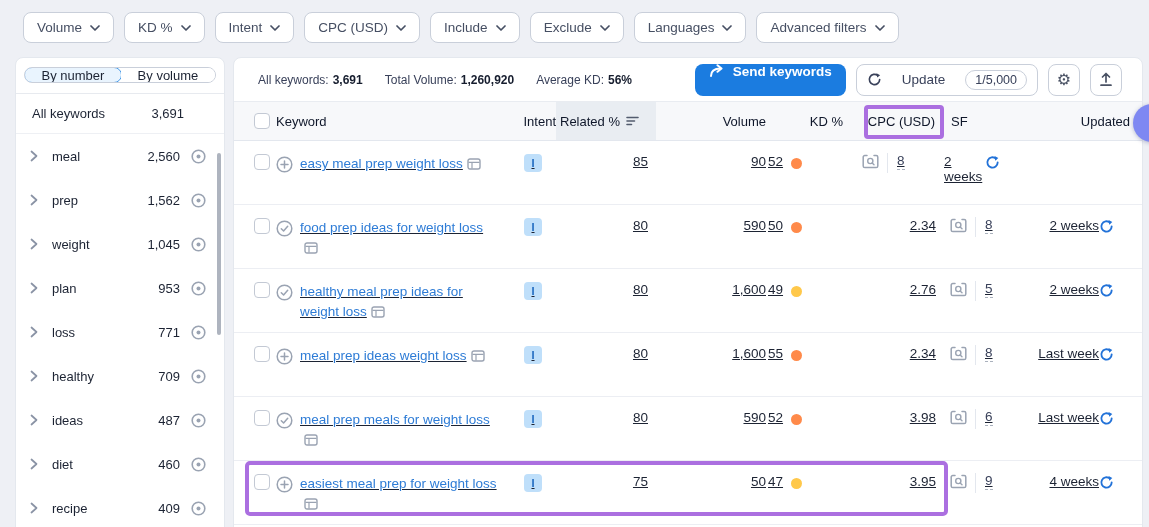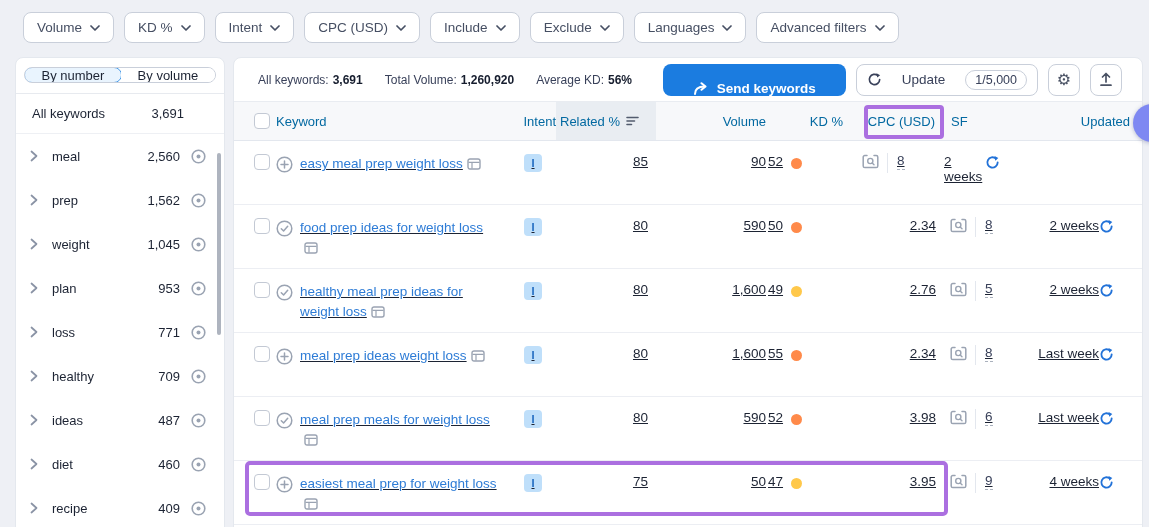--- a/index.html
+++ b/index.html
@@ -33,31 +33,31 @@
   .group-row { height:44px; display:flex; align-items:center; padding:0 16px 0 14px; font-size:13px; cursor:pointer; }
   .group-row .chev { width:14px; margin-right:8px; display:flex; }
   .group-row .cnt { margin-left:auto; margin-right:6px; }
   .group-row .eye { width:18px; display:flex; margin-left:4px; }
   .side-scrollbar { position:absolute; right:3px; top:95px; width:4px; height:182px; background:#aeb4bf; border-radius:2px; cursor:grab; }
   
   .toolbar { height:43px; display:flex; align-items:center; padding:0 20px 0 24px; }
   .stats { display:flex; gap:22px; font-size:12px; color:#39415a; }
   .stat b { color:#161d2e; margin-left:4px; }
   .tb-actions { margin-left:auto; display:flex; align-items:center; gap:10px; }
-  .btn-send { display:flex; align-items:flex-end; gap:8px; background:var(--brand-blue); color:#fff; border:none;
-    border-radius:8px; height:32px; padding:0 30px; font-size:13.5px; font-weight:bold; cursor:pointer; }
+  .btn-send { display:flex; align-items:flex-start; gap:8px; background:var(--brand-blue); color:#fff; border:none;
+    border-radius:8px; height:32px; padding:0 14px; font-size:13.5px; font-weight:bold; cursor:pointer; }
   .btn-update { display:flex; align-items:center; gap:20px; background:#fff; border:1px solid #c9cfda; border-radius:8px;
     height:32px; padding:0 10px; font-size:13.5px; color:#39415a; cursor:pointer; }
   .quota-pill { border:1px solid #c9cfda; border-radius:999px; padding:2px 9px; font-size:12.5px; color:#39415a; }
   .btn-icon { width:32px; height:32px; background:#fff; border:1px solid #c9cfda; border-radius:8px;
     display:flex; align-items:center; justify-content:center; cursor:pointer; color:#4a5264; font-size:16px; }
   
   .trow { display:grid; grid-template-columns:42px 230px 50px 100px 112px 88px 88px 84px 1fr; }
   .thead { height:40px; background:#f7f8fa; border-top:1px solid #e9ecf1; border-bottom:1px solid #e3e7ee;
-    font-size:13px; color:#0369a1; position:relative; }
+    font-size:13px; color:#0f172a; position:relative; }
   .th { display:flex; align-items:center; }
   .th.right { justify-content:flex-end; }
   .th-related { background:#e9edf2; padding-left:4px; gap:6px; }
   .cpc-hl { position:absolute; left:630px; top:3px; width:80px; height:34px;
     border:4px solid var(--hl-purple); border-radius:4px; pointer-events:none; }
   .tbody .trow { height:64px; border-bottom:1px solid #eceef3; position:relative;text-decoration:underline; }
   .cell { padding-top:13px; font-size:13.5px; }
   .cell.right { text-align:right; }
   .c-check { padding-left:20px; }
   .checkbox { width:16px; height:16px; border:1px solid #c3c9d4; border-radius:4px; background:#fff; display:inline-block; cursor:pointer; }

